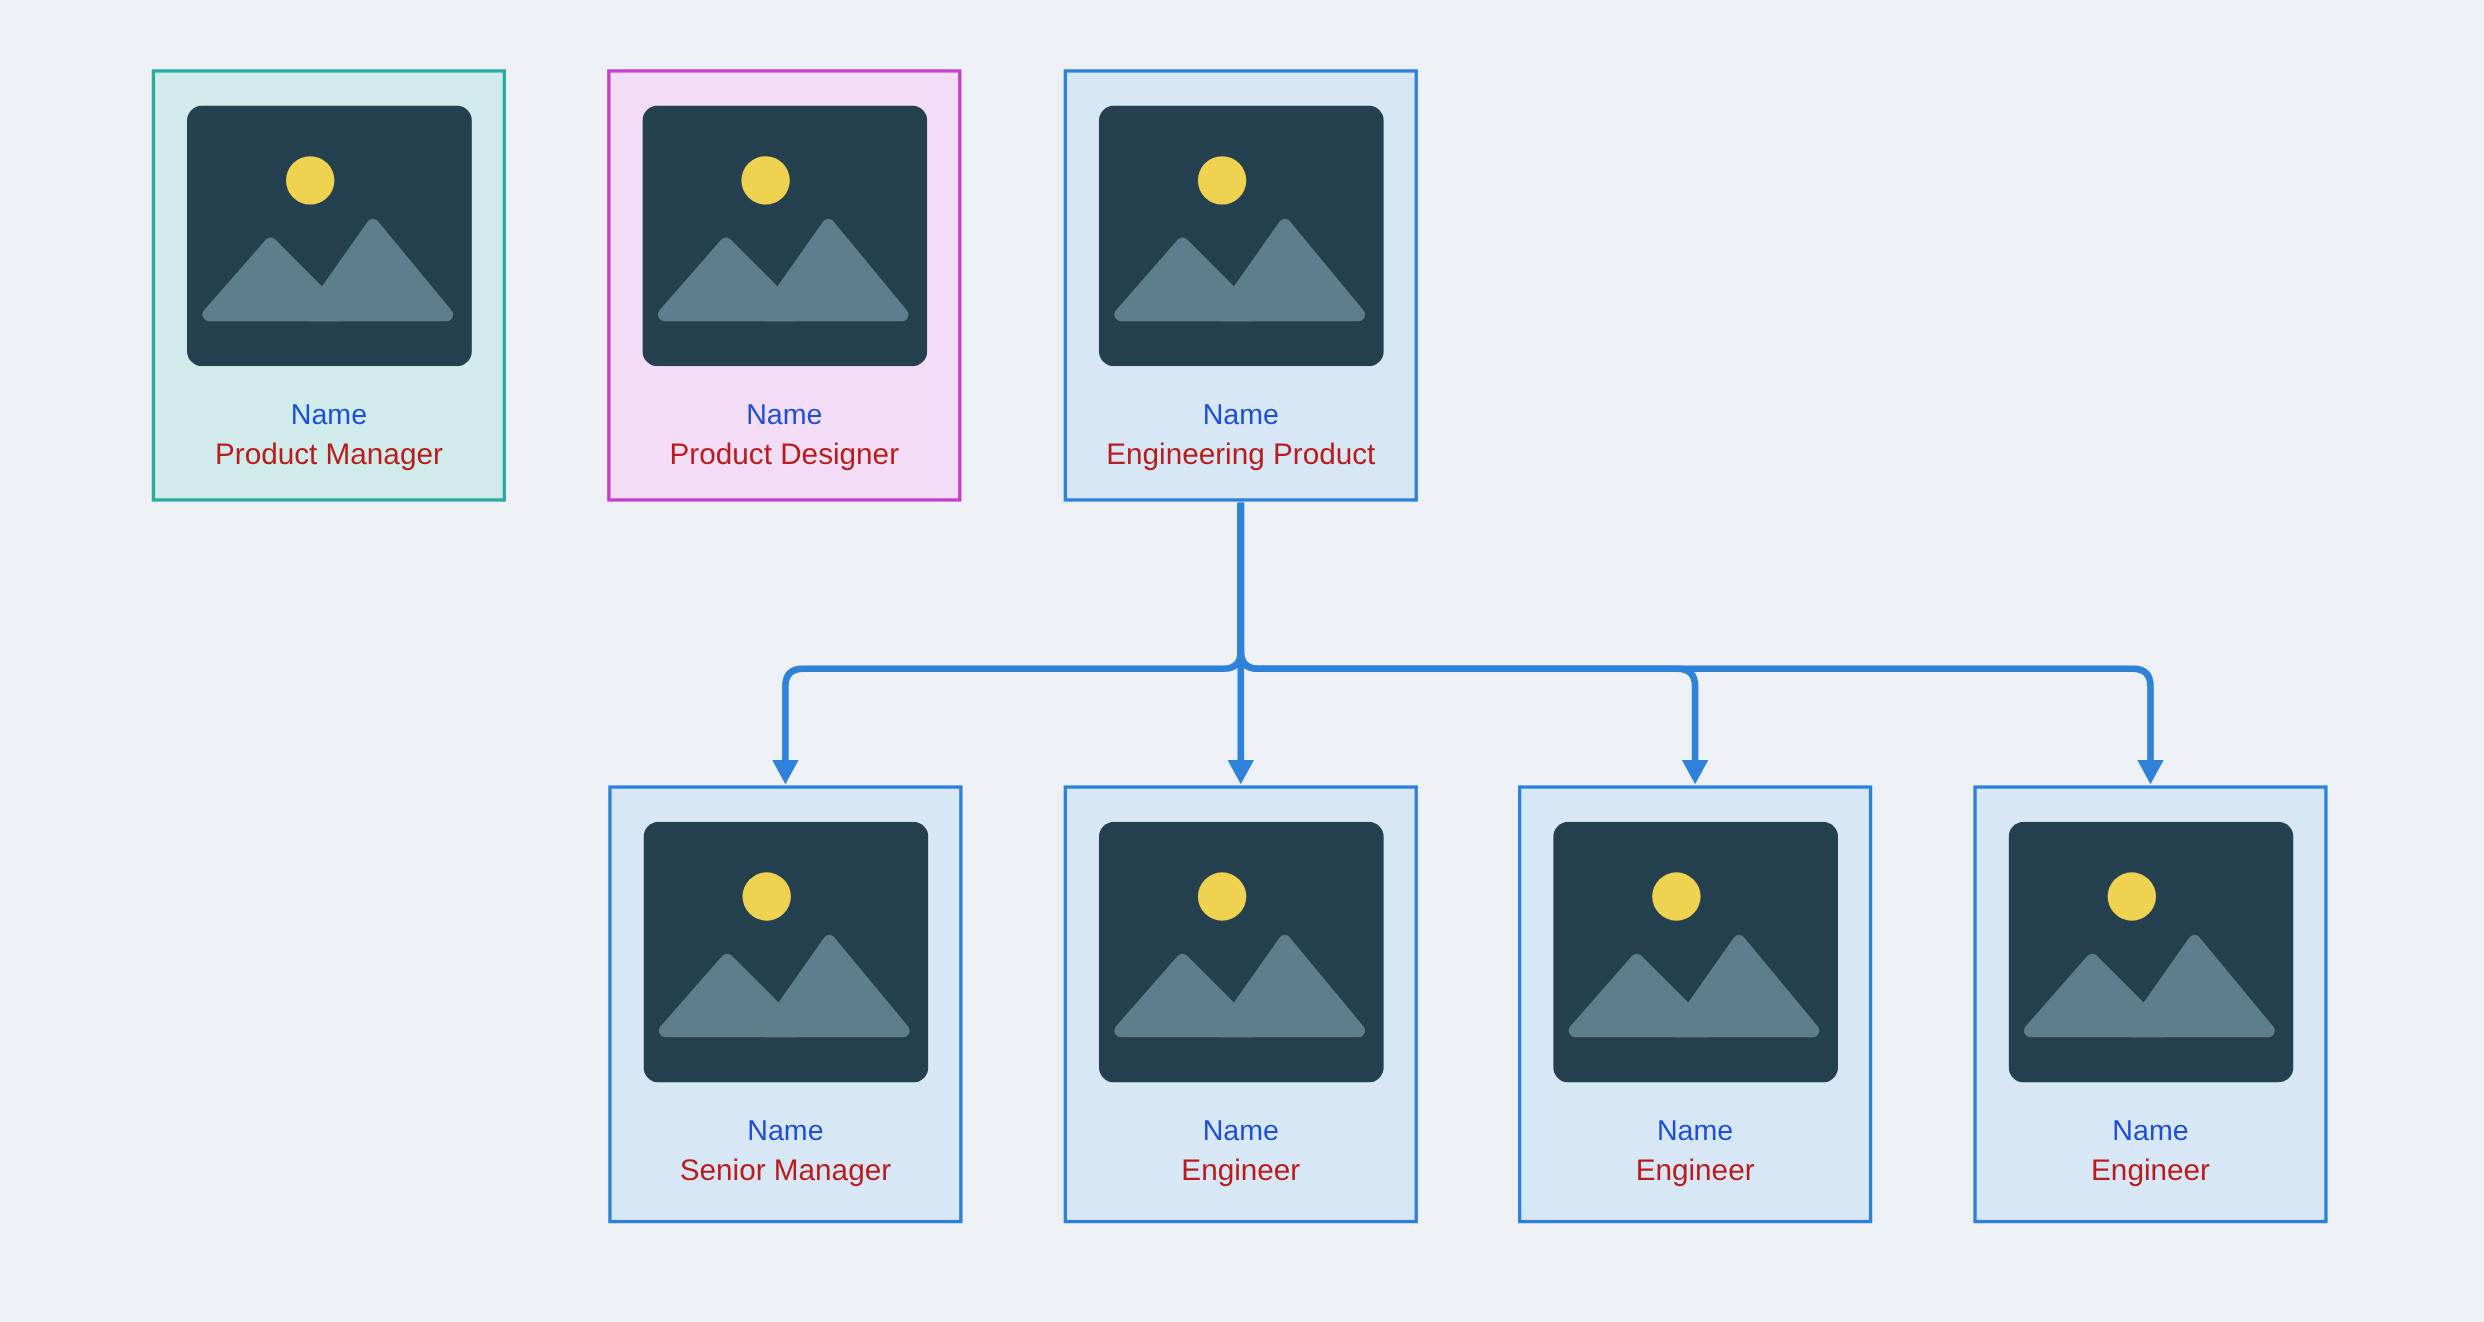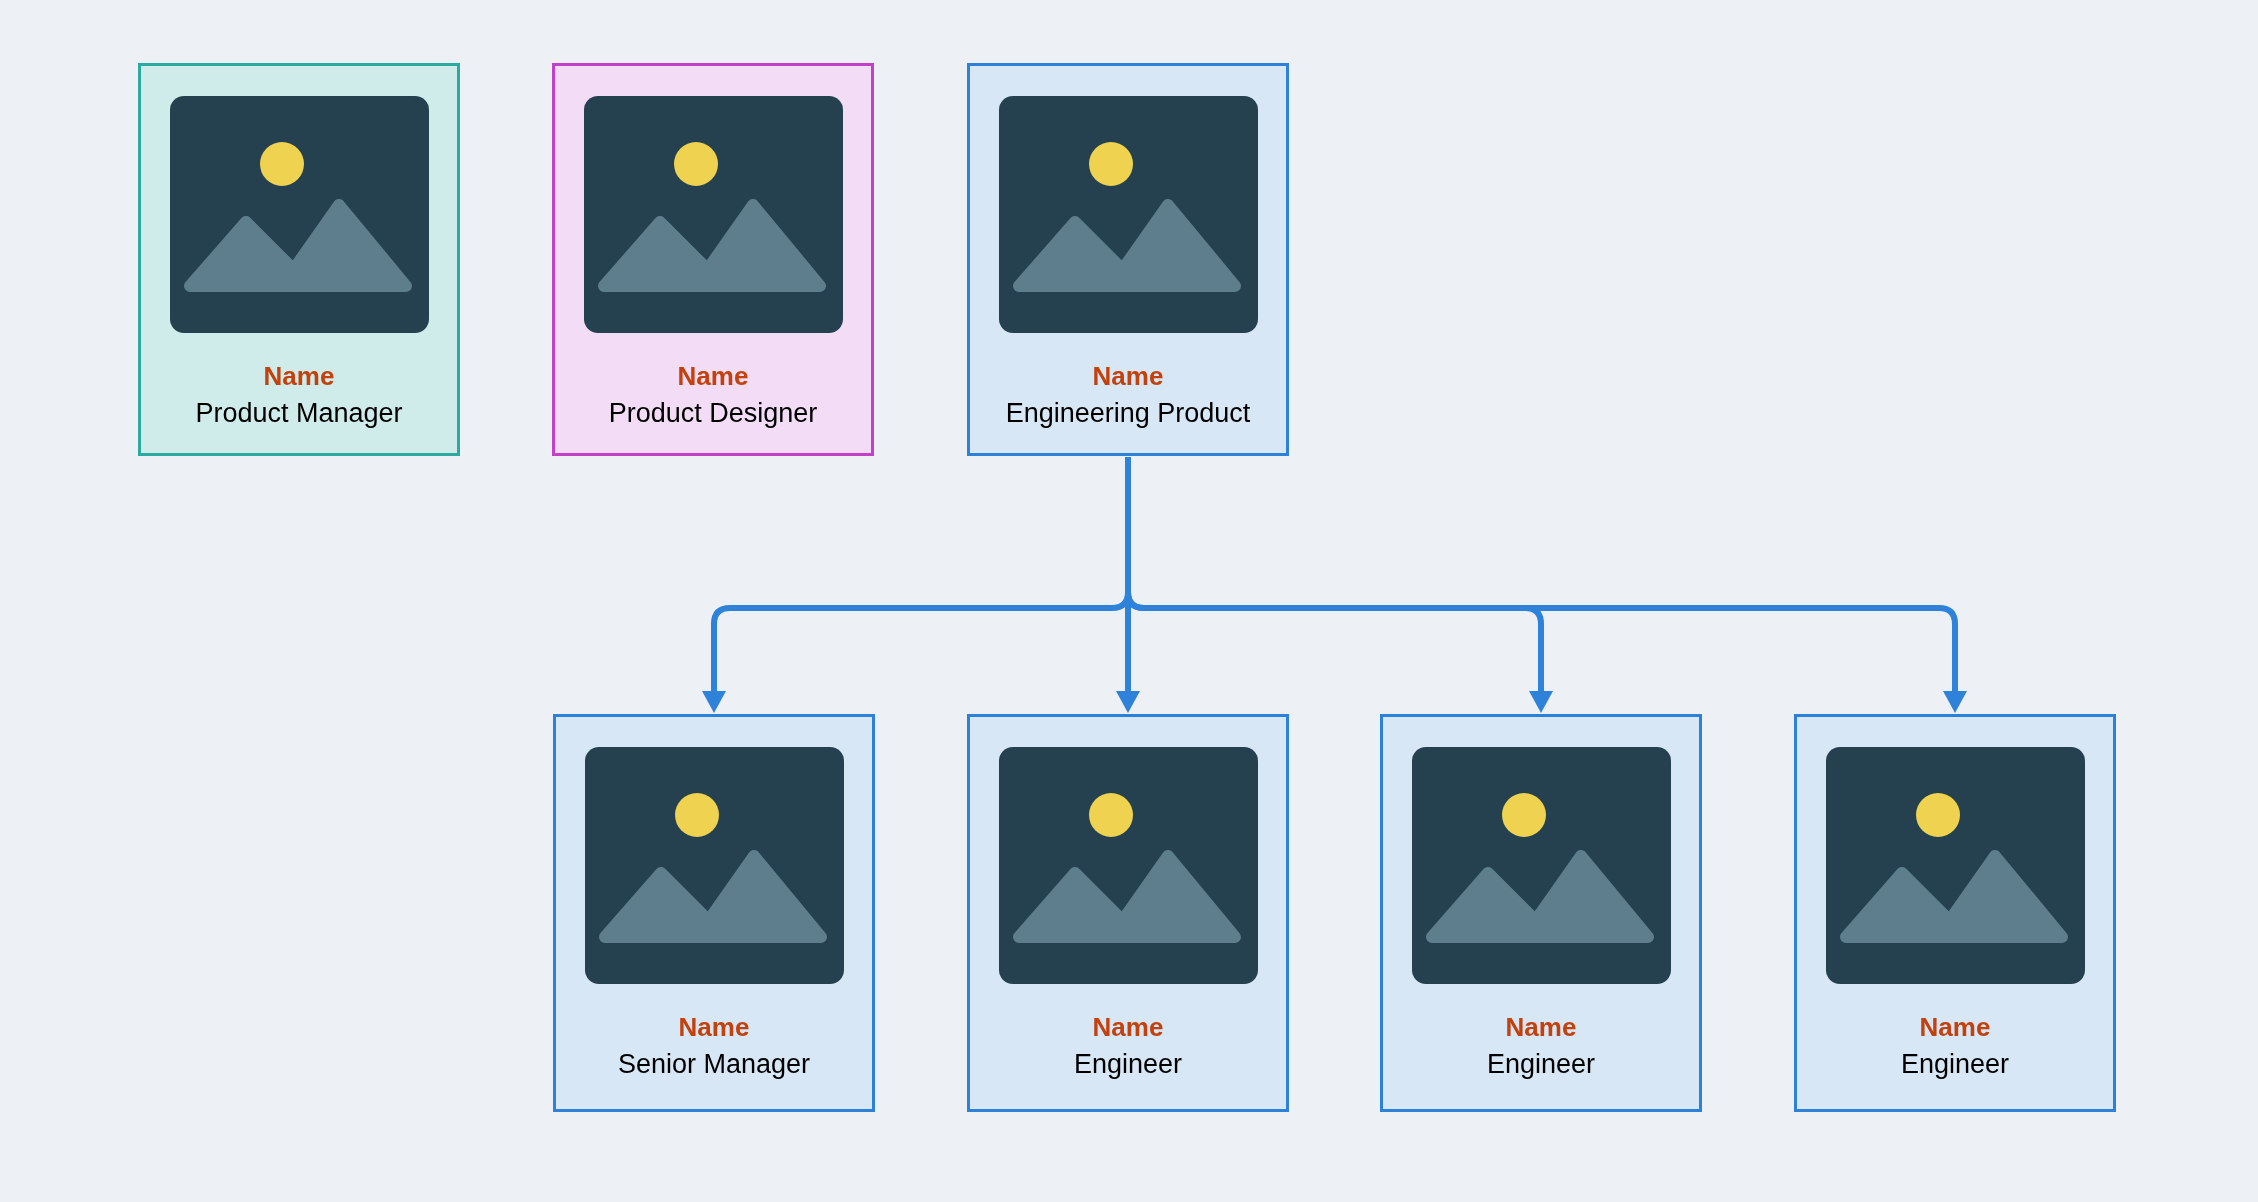--- a/index.html
+++ b/index.html
@@ -48,29 +48,29 @@
   .pos-c5{left:1380px;top:714px;height:398px;}
   .pos-c6{left:1794px;top:714px;height:398px;}
   .thumb{
     width:259px;height:237px;
     flex:0 0 auto;
   }
   .thumb svg{display:block;width:100%;height:100%;}
   .name{
     margin-top:30px;
     font-size:26px;
-    font-weight:700;
-    color:#c2410c;
+    font-weight:400;
+    color:#1d4ed8;
     line-height:1;
   }
   .role{
     margin-top:11px;
     font-size:27px;
     font-weight:400;
-    color:#000000;
+    color:#b91c1c;
     line-height:1;
   }
 </style>
 </head>
 <body>
 
 <div id="canvas">
 
   <svg id="edges-svg" viewBox="0 0 2258 1202">
     <g>

